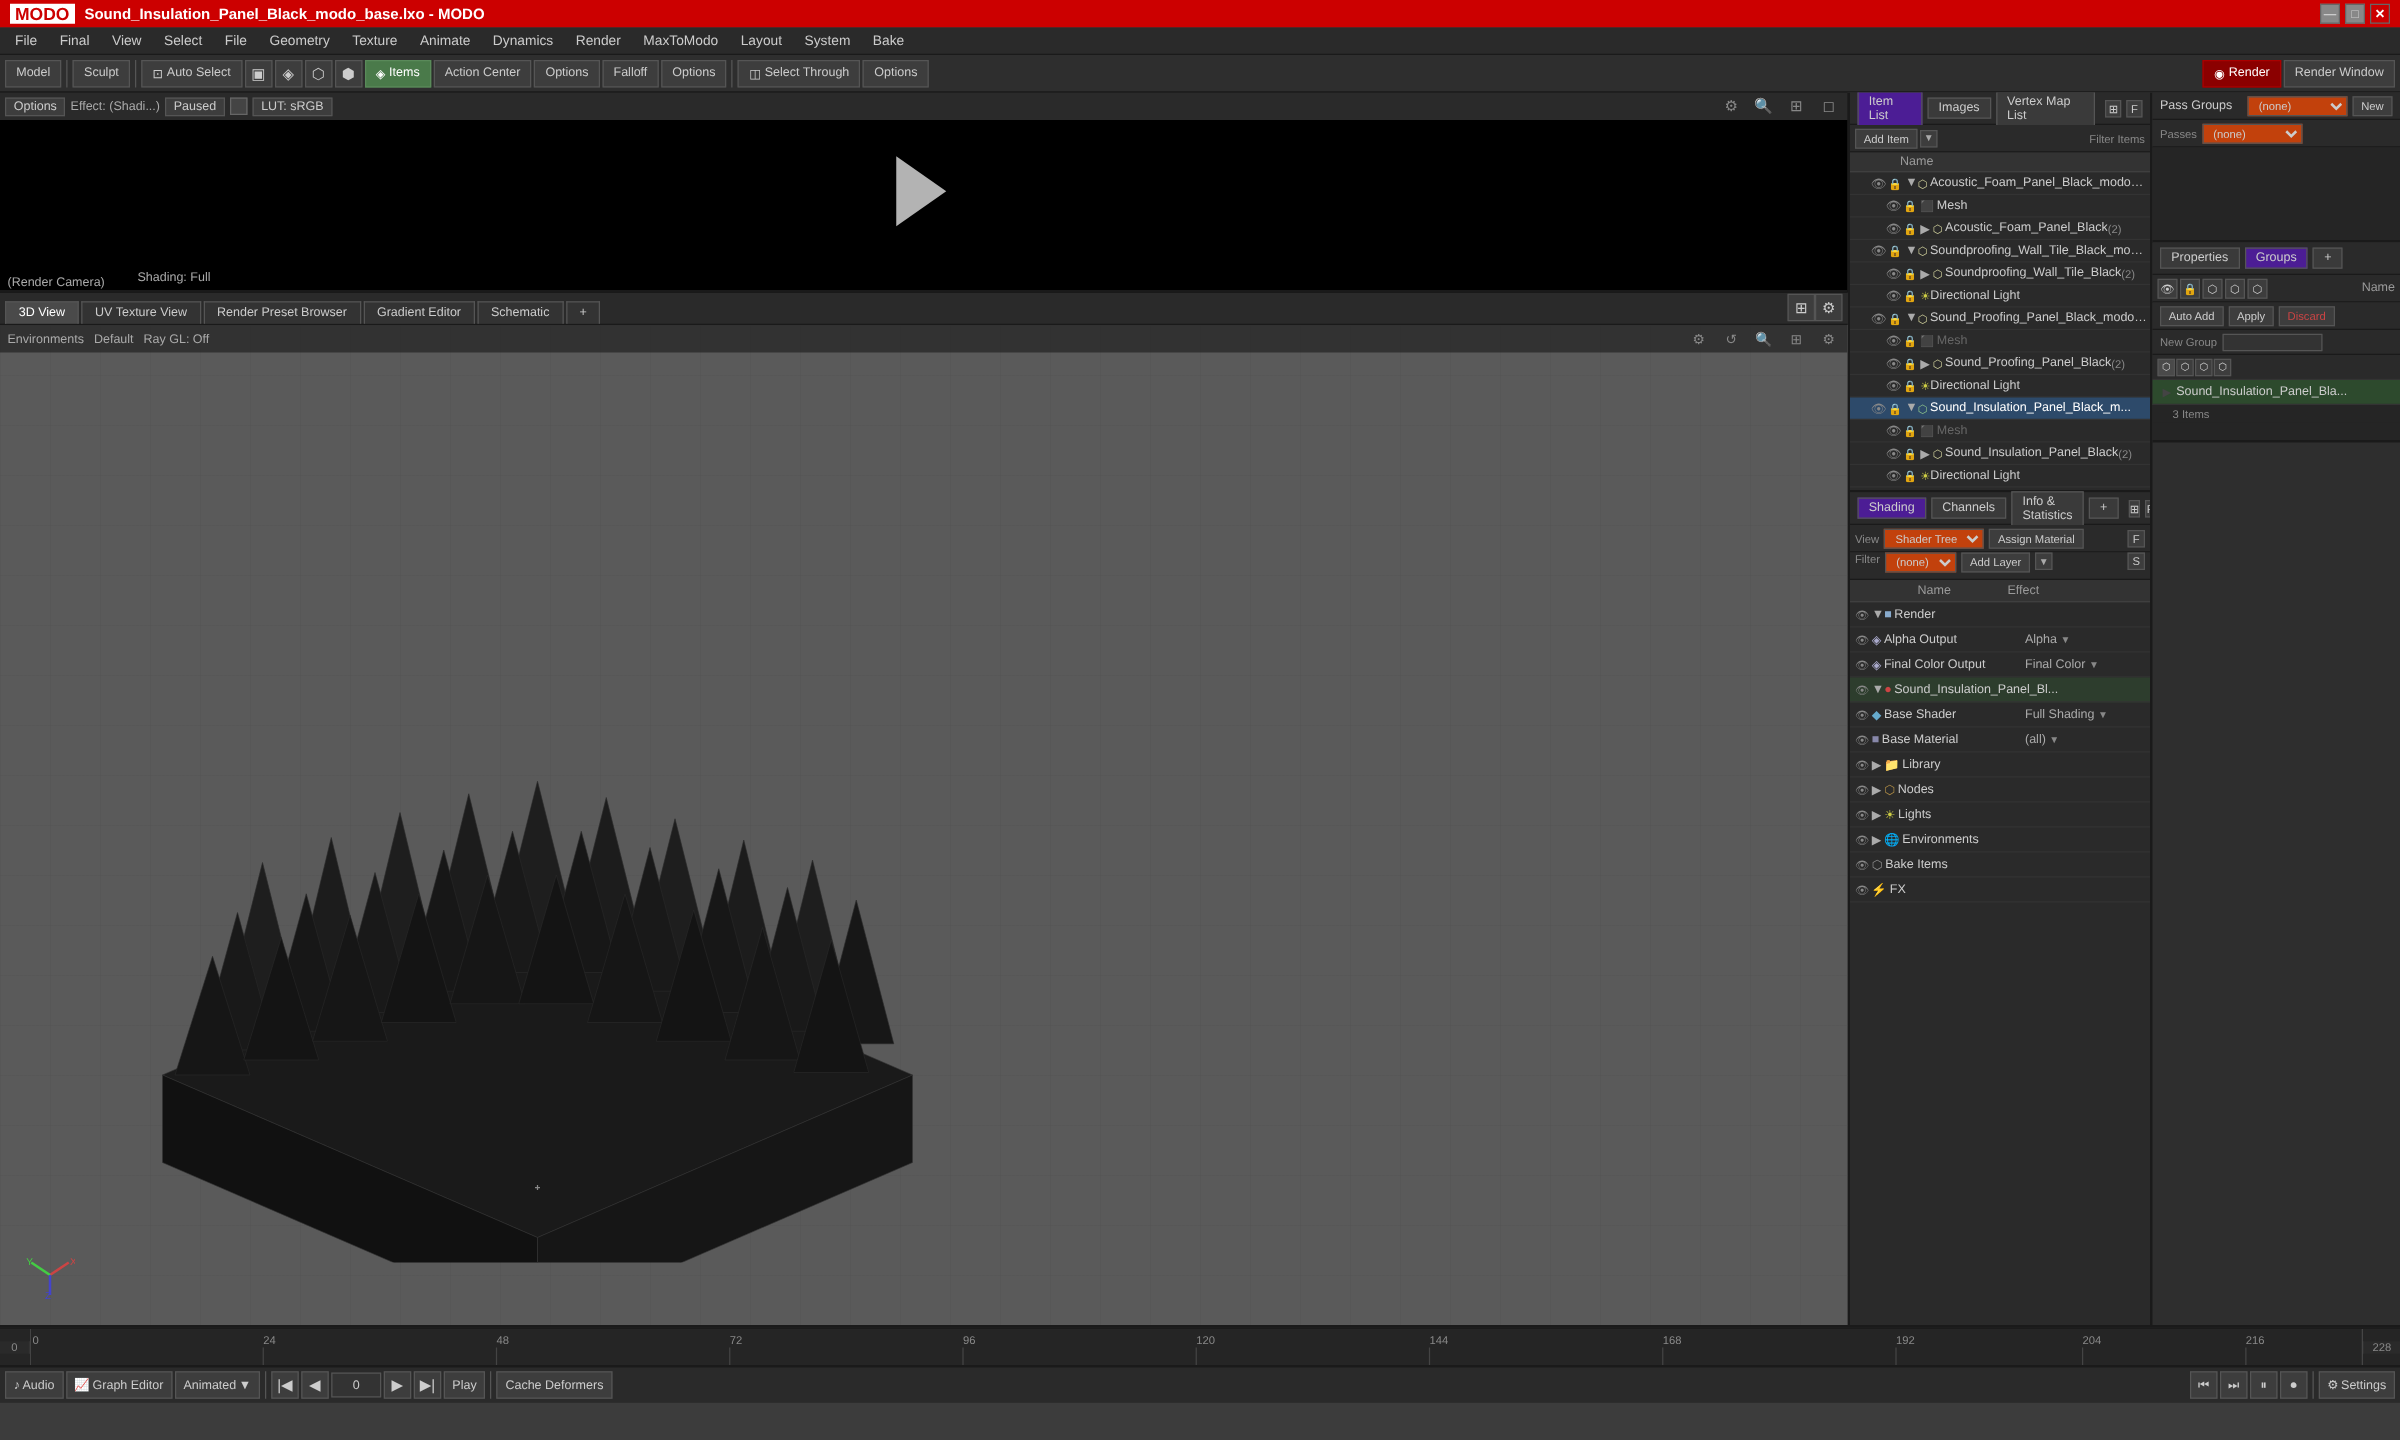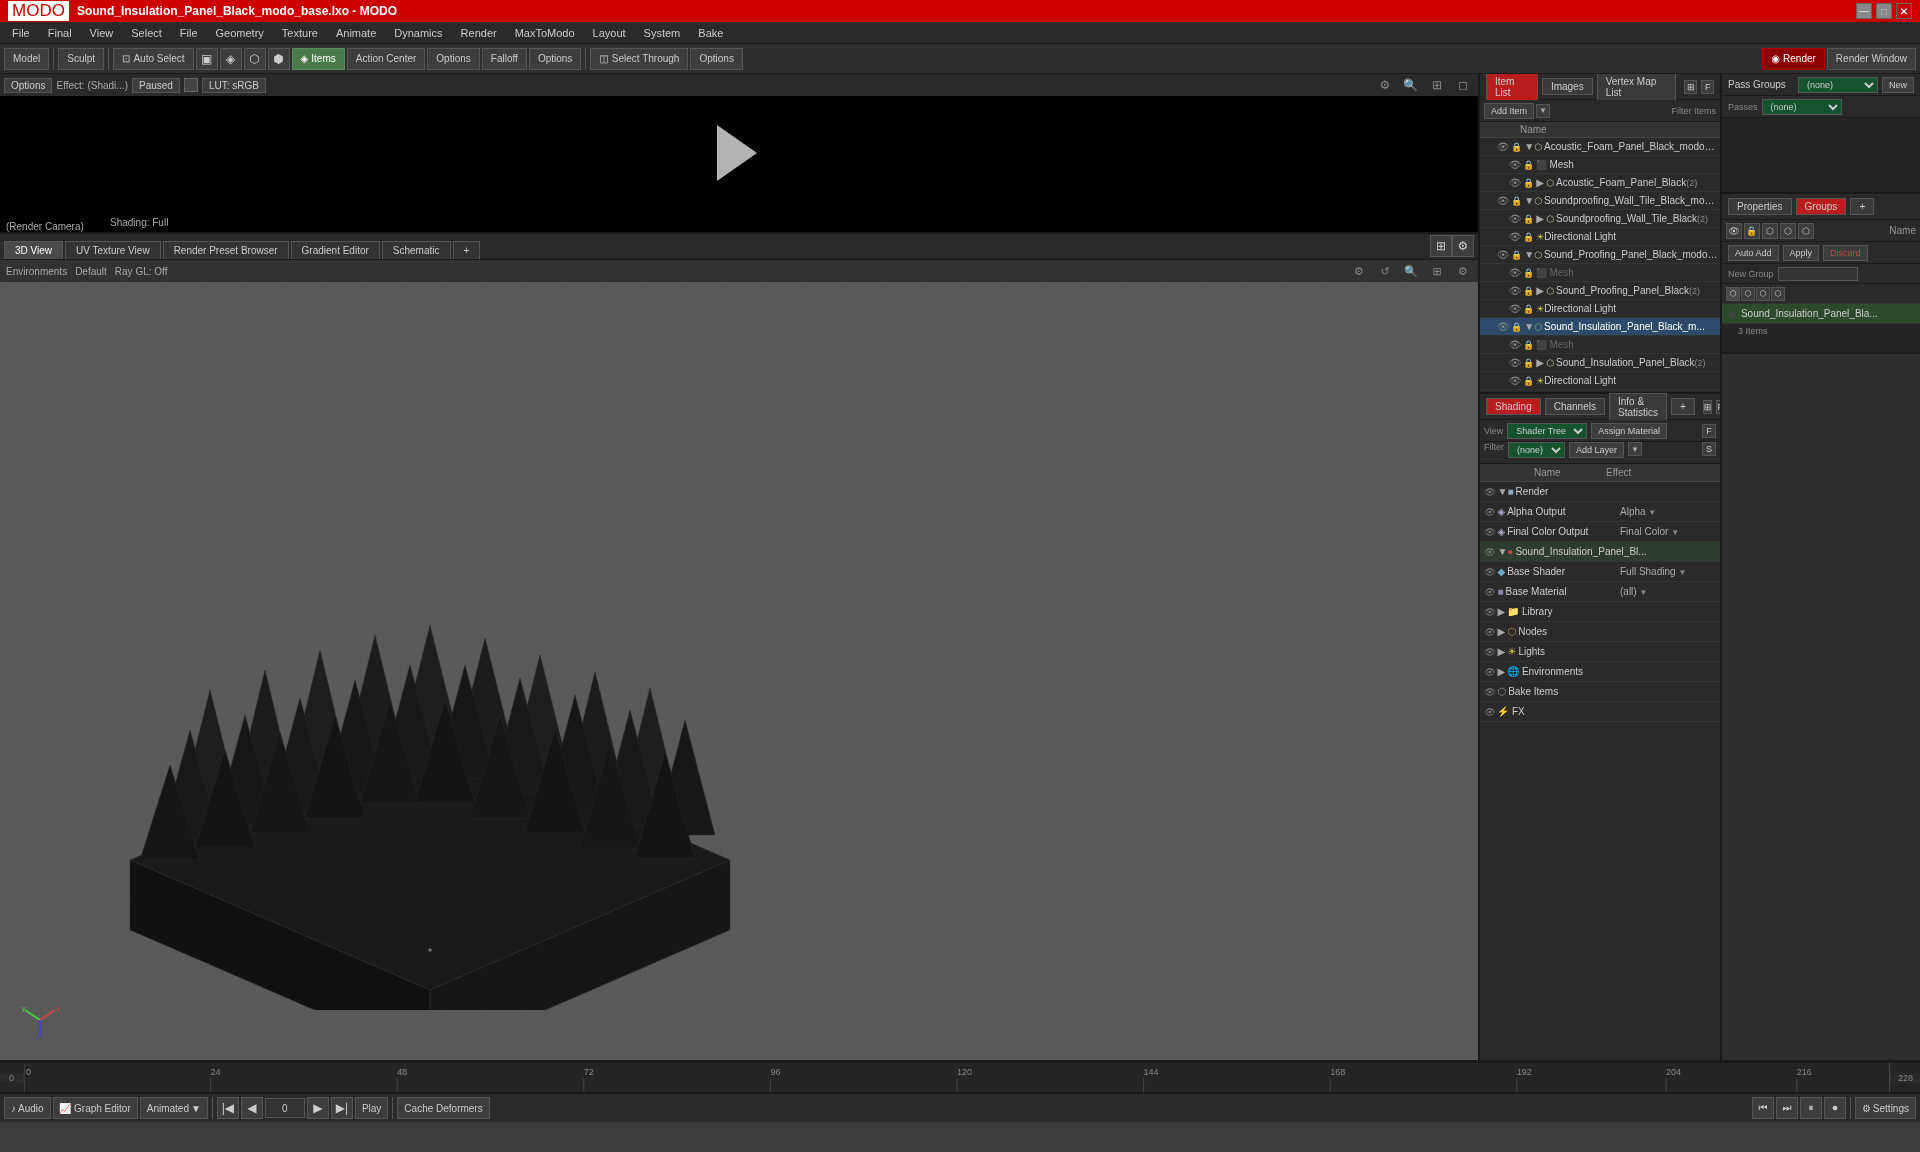--- a/index.html
+++ b/index.html
@@ -209,21 +209,21 @@
       background: #2a2a2a;
       display: flex; align-items: center; padding: 0 6px; gap: 4px;
       border-bottom: 1px solid #1a1a1a;
     }
     .panel-tab {
       padding: 2px 8px;
       background: #3a3a3a;
       border: 1px solid #555;
       color: #ccc; font-size: 10px; cursor: pointer;
     }
-    .panel-tab.active { background: #b91c1c; }
+    .panel-tab.active { background: #4c1d95; }
     #item-list-toolbar {
       height: 22px;
       background: #2a2a2a;
       display: flex; align-items: center; padding: 0 4px; gap: 2px;
       border-bottom: 1px solid #1a1a1a;
     }
     .small-btn {
       height: 16px; padding: 0 6px;
       background: #3d3d3d; border: 1px solid #555;
       color: #ccc; font-size: 9px; cursor: pointer;
@@ -259,21 +259,21 @@
       display: flex; align-items: center; padding: 0 6px; gap: 4px;
       border-bottom: 1px solid #1a1a1a;
     }
     #shading-toolbar {
       height: 22px;
       background: #2a2a2a;
       display: flex; align-items: center; padding: 0 4px; gap: 4px;
       border-bottom: 1px solid #1a1a1a;
     }
     .shading-select {
-      height: 16px; background: #14532d; border: 1px solid #555;
+      height: 16px; background: #c2410c; border: 1px solid #555;
       color: #ccc; font-size: 9px; padding: 0 4px;
     }
     #shading-body {
       flex: 1; overflow-y: auto;
       background: #2a2a2a;
     }
     .shader-row {
       height: 20px;
       display: flex; align-items: center;
       padding-left: 4px;
@@ -408,21 +408,21 @@
     }
 
     
     .dd-arrow { font-size: 8px; color: #888; }
   </style>
 </head>
 <body>
 
 <div id="title-bar">
   <div id="title-bar-left">
-    <span style="background:#fff;color:#c00;padding:0 4px;font-weight:normal;font-size:17px;">MODO</span>
+    <span style="background:#fff;color:#c00;padding:0 4px;font-weight:bold;font-size:14px;">MODO</span>
     <span>Sound_Insulation_Panel_Black_modo_base.lxo - MODO</span>
   </div>
   <div id="title-bar-right">
     <div class="title-btn">—</div>
     <div class="title-btn">□</div>
     <div class="title-btn" style="background:#c00;color:#fff;">✕</div>
   </div>
 </div>
 
 <div id="menu-bar">

